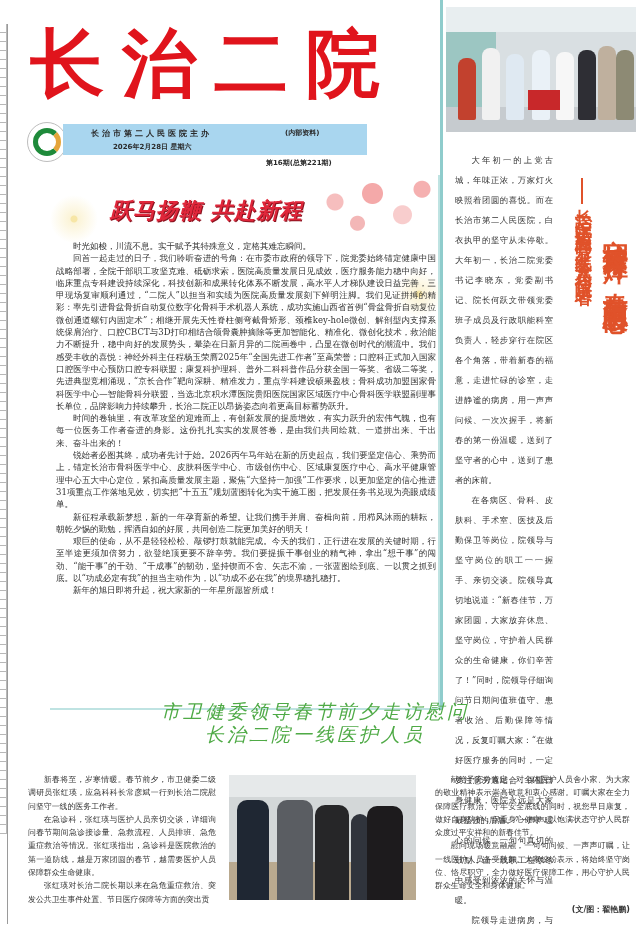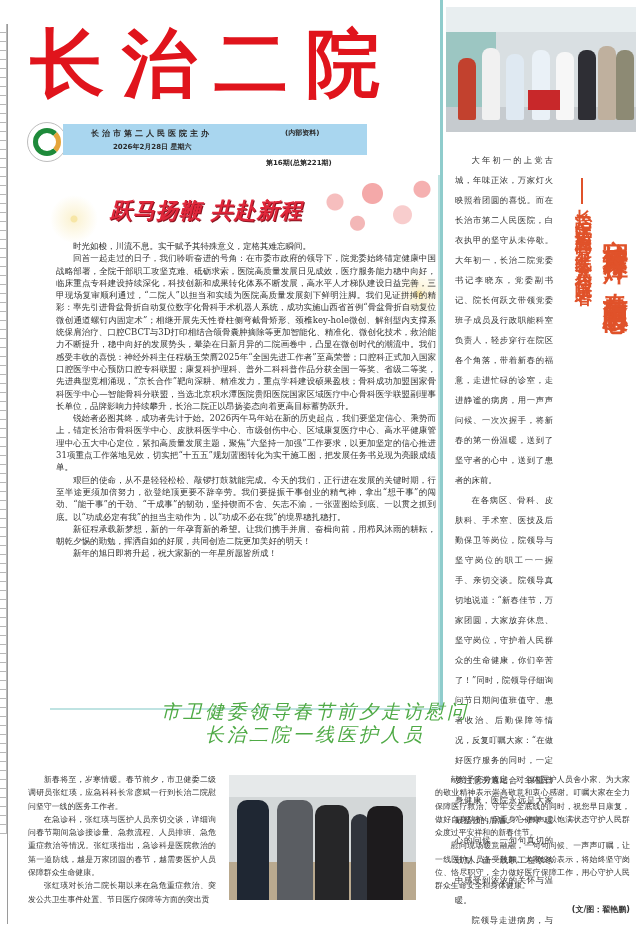--- a/index.html
+++ b/index.html
@@ -204,23 +204,24 @@
 </div>
 
 <div class="lead-box"></div>
 <div class="blossom"></div>
 <div class="firework" style="left:50px;top:195px;"></div>
 <div class="firework" style="left:395px;top:270px;"></div>
 <div class="lead-headline">跃马扬鞭 共赴新程</div>
 <div class="lead-body">
   <p>时光如梭，川流不息。实干赋予其特殊意义，定格其难忘瞬间。</p>
   <p>回首一起走过的日子，我们聆听奋进的号角：在市委市政府的领导下，院党委始终锚定健康中国战略部署，全院干部职工攻坚克难、砥砺求索，医院高质量发展日见成效，医疗服务能力稳中向好，临床重点专科建设持续深化，科技创新和成果转化体系不断发展，高水平人才梯队建设日益完善，三甲现场复审顺利通过，“二院人”以担当和实绩为医院高质量发展刻下鲜明注脚。我们见证拼搏的精彩：率先引进骨盆骨折自动复位数字化骨科手术机器人系统，成功实施山西省首例“骨盆骨折自动复位微创通道螺钉内固定术”；相继开展先天性脊柱侧弯截骨矫形、颈椎key-hole微创、解剖型内支撑系统保肩治疗、口腔CBCT与3D打印相结合颌骨囊肿摘除等更加智能化、精准化、微创化技术，救治能力不断提升，稳中向好的发展势头，晕染在日新月异的二院画卷中，凸显在微创时代的潮流中。我们感受丰收的喜悦：神经外科主任程杨玉荣膺2025年“全国先进工作者”至高荣誉；口腔科正式加入国家口腔医学中心预防口腔专科联盟；康复科护理科、普外二科科普作品分获全国一等奖、省级二等奖，先进典型竞相涌现，“京长合作”靶向深耕、精准发力，重点学科建设硕果盈枝；骨科成功加盟国家骨科医学中心—智能骨科分联盟，当选北京积水潭医院贵阳医院国家区域医疗中心骨科医学联盟副理事长单位，品牌影响力持续攀升，长治二院正以昂扬姿态向着更高目标蓄势跃升。</p>
+  <p>时间的卷轴里，有改革攻坚的迎难而上，有创新发展的提质增效，有实力跃升的宏伟气魄，也有每一位医务工作者奋进的身影。这份扎扎实实的发展答卷，是由我们共同绘就、一道拼出来、干出来、奋斗出来的！</p>
   <p>锐始者必图其终，成功者先计于始。2026丙午马年站在新的历史起点，我们要坚定信心、乘势而上，锚定长治市骨科医学中心、皮肤科医学中心、市级创伤中心、区域康复医疗中心、高水平健康管理中心五大中心定位，紧扣高质量发展主题，聚焦“六坚持一加强”工作要求，以更加坚定的信心推进31项重点工作落地见效，切实把“十五五”规划蓝图转化为实干施工图，把发展任务书兑现为亮眼成绩单。</p>
+  <p>新征程承载新梦想，新的一年孕育新的希望。让我们携手并肩、奋楫向前，用栉风沐雨的耕耘，朝乾夕惕的勤勉，挥洒自如的好展，共同创造二院更加美好的明天！</p>
   <p>艰巨的使命，从不是轻轻松松、敲锣打鼓就能完成。今天的我们，正行进在发展的关键时期，行至半途更须加倍努力，欲登绝顶更要不辞辛劳。我们要提振干事创业的精气神，拿出“想干事”的闯劲、“能干事”的干劲、“干成事”的韧劲，坚持锲而不舍、矢志不渝，一张蓝图绘到底、一以贯之抓到底。以“功成必定有我”的担当主动作为，以“功成不必在我”的境界稳扎稳打。</p>
-  <p>新征程承载新梦想，新的一年孕育新的希望。让我们携手并肩、奋楫向前，用栉风沐雨的耕耘，朝乾夕惕的勤勉，挥洒自如的好展，共同创造二院更加美好的明天！</p>
   <p>新年的旭日即将升起，祝大家新的一年星所愿皆所成！</p>
 </div>
 
 <div class="bottom-headline">
   <div>市卫健委领导春节前夕走访慰问</div>
   <div>长治二院一线医护人员</div>
 </div>
 <div class="bottom-col bottom-left">
   <p>新春将至，岁寒情暖。春节前夕，市卫健委二级调研员张红瑛，应急科科长常彦斌一行到长治二院慰问坚守一线的医务工作者。</p>
   <p>在急诊科，张红瑛与医护人员亲切交谈，详细询问春节期间急诊接诊量、急救流程、人员排班、急危重症救治等情况。张红瑛指出，急诊科是医院救治的第一道防线，越是万家团圆的春节，越需要医护人员保障群众生命健康。</p>

